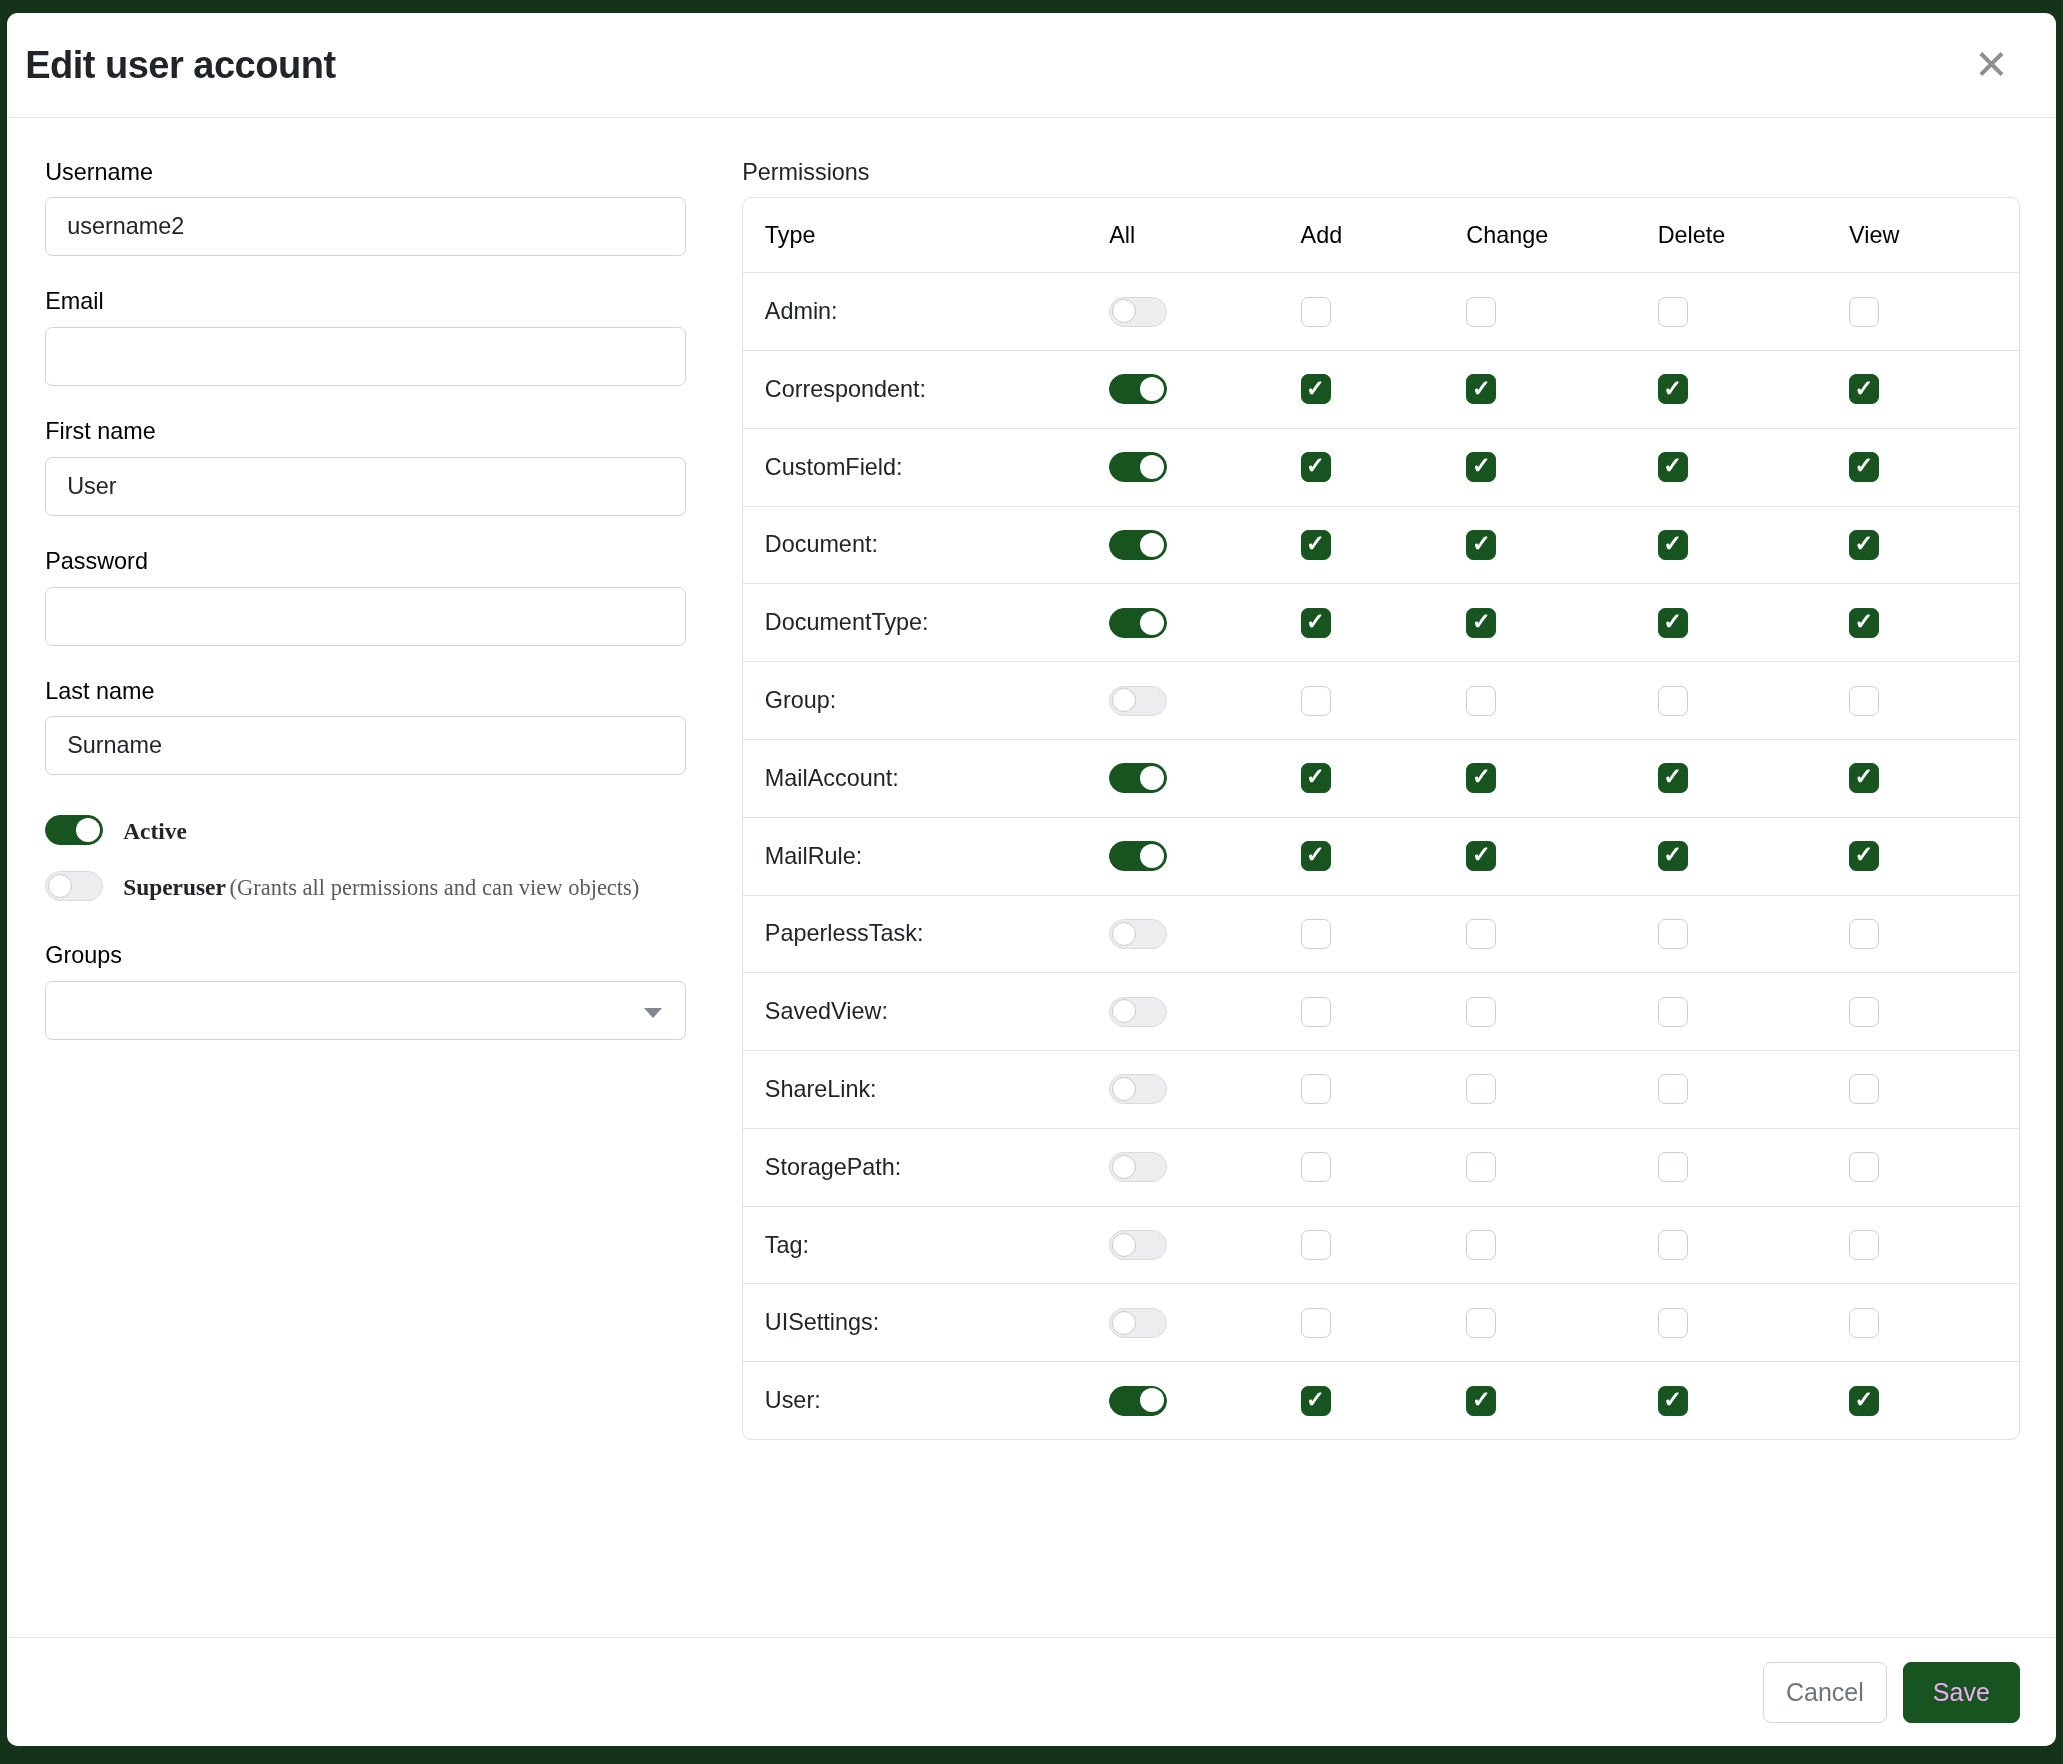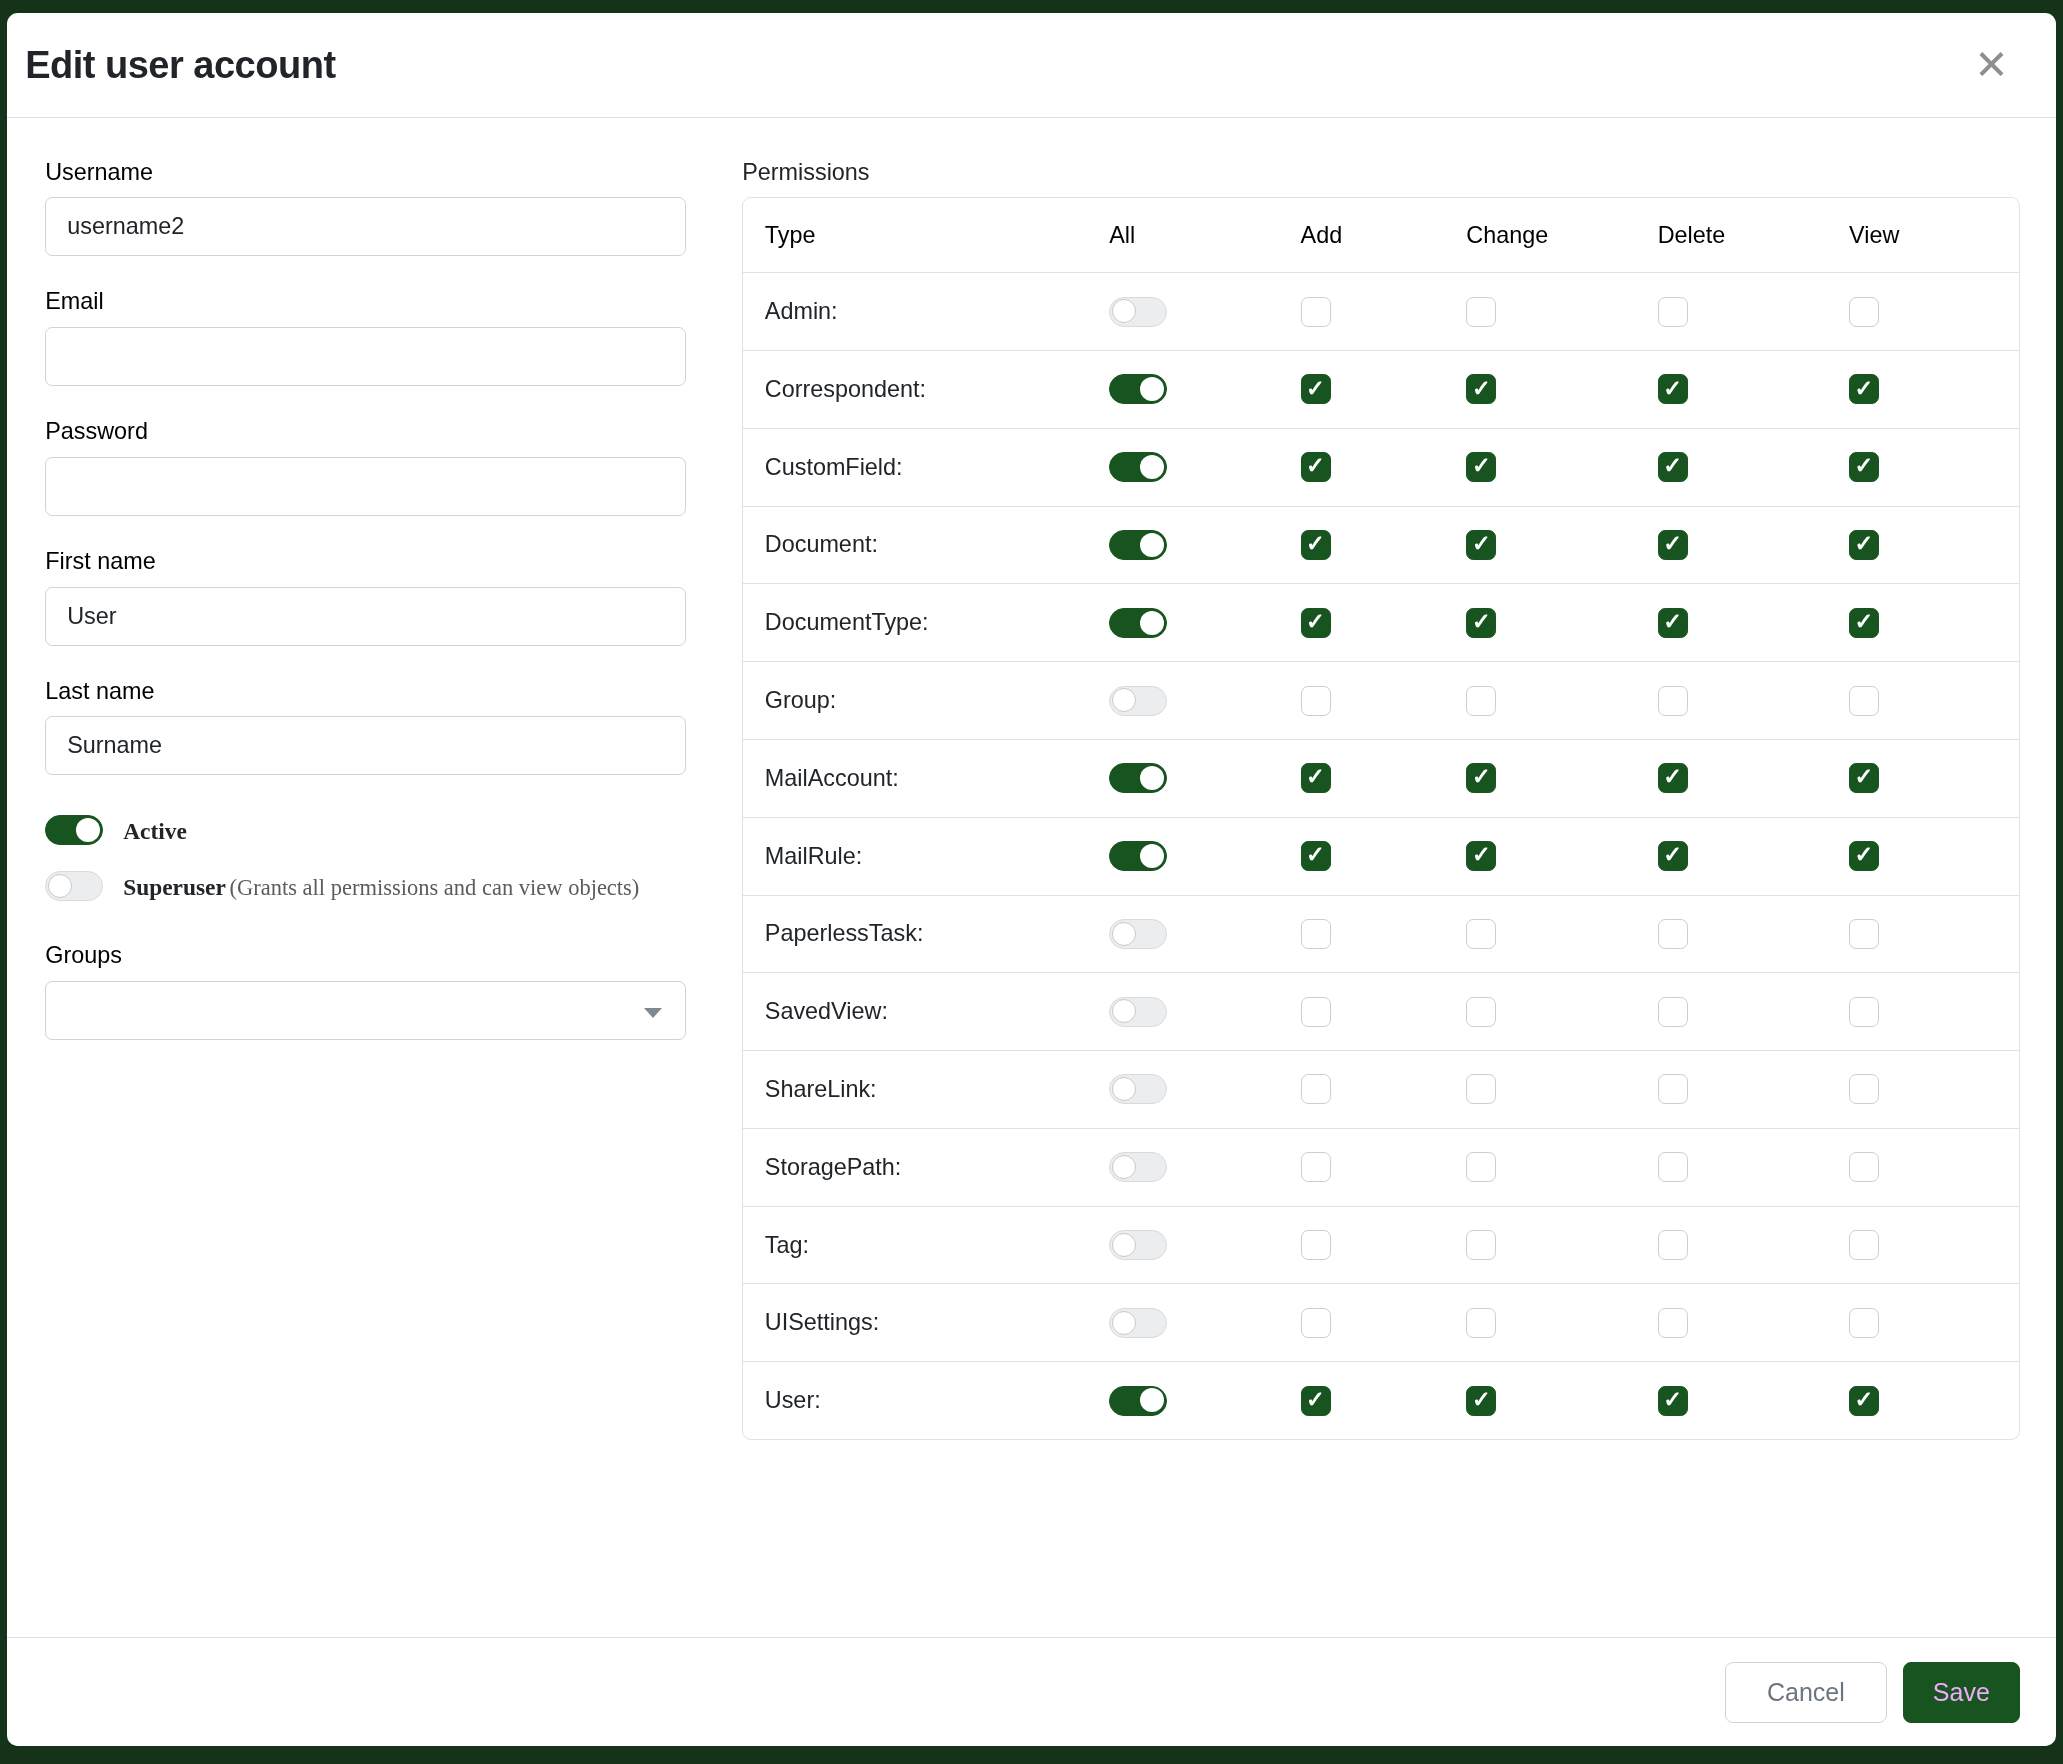--- a/index.html
+++ b/index.html
@@ -97,21 +97,21 @@
   .modal-footer {
     flex:none; border-top:0.9px solid #dee2e6;
     padding:23.4px 36px; display:flex; justify-content:flex-end; align-items:center; gap:16px;
   }
   .btn {
     height:61px; border-radius:8px; font-size:25px;
     font-family:"Liberation Sans", sans-serif;
     display:inline-flex; align-items:center; justify-content:center;
     cursor:pointer; border:0.9px solid transparent;
   }
-  .btn-cancel { background:#fff; border-color:#ced4da; color:#6c757d; padding:0 41px; }
+  .btn-cancel { background:#fff; border-color:#ced4da; color:#6c757d; padding:0 22px; }
   .btn-save { background:#17541f; border-color:#17541f; color:#f0abfc; padding:16px 29px; }
 </style>
 </head>
 <body>
 
 <div class="modal">
 
   <div class="modal-header">
     <div class="modal-title">Edit user account</div>
     <div class="close-btn">✕</div>
@@ -125,27 +125,27 @@
         <label class="field-label">Username</label>
         <input class="text-input" type="text" value="username2" style="">
       </div>
 
       <div class="field">
         <label class="field-label">Email</label>
         <input class="text-input" type="text" value="" style="">
       </div>
 
       <div class="field">
+        <label class="field-label">First name</label>
+        <input class="text-input" type="text" value="User" style="">
+      </div>
+
+      <div class="field">
         <label class="field-label">Password</label>
         <input class="text-input" type="password" value="" style="">
-      </div>
-
-      <div class="field">
-        <label class="field-label">First name</label>
-        <input class="text-input" type="text" value="User" style="">
       </div>
 
       <div class="field">
         <label class="field-label">Last name</label>
         <input class="text-input" type="text" value="Surname" style="">
       </div>
 
       <div class="toggle-row" style="margin-top:38px;">
         <span class="switch on">
             <span class="knob"></span>

